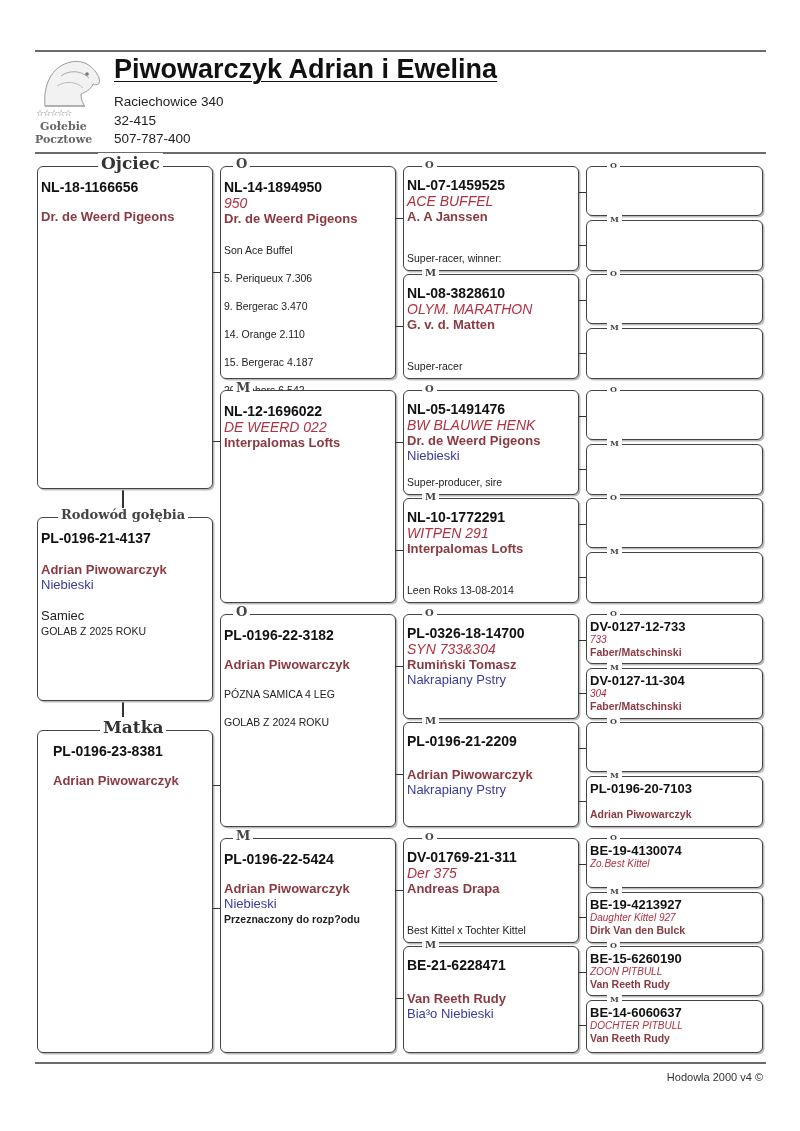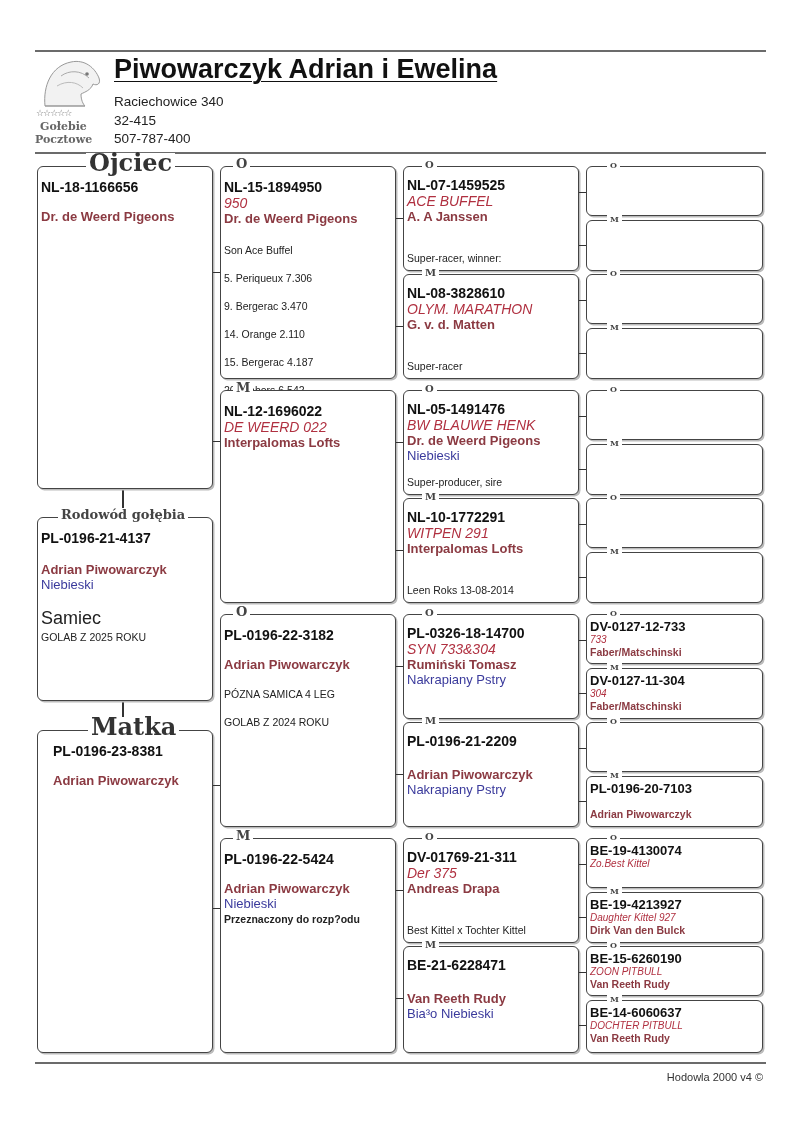--- a/index.html
+++ b/index.html
@@ -8,21 +8,21 @@
   .logo { position:absolute; left:35px; top:56px; width:72px; height:92px; }
   .logo svg { position:absolute; left:6px; top:0; }
   .logo .stars { position:absolute; left:1px; top:52px; font-size:9px; letter-spacing:-1px; color:#777; font-family:"DejaVu Sans", sans-serif; }
   .logo .l1, .logo .l2 { position:absolute; font-family:"DejaVu Serif", serif; font-weight:bold; color:#666; font-size:11px; }
   .logo .l1 { left:5px; top:64px; }
   .logo .l2 { left:0px; top:77px; }
   .title { position:absolute; left:114px; top:54px; font-size:27px; font-weight:bold; color:#111; text-decoration:underline; text-decoration-thickness:1px; text-underline-offset:3px; }
   .addr { position:absolute; left:114px; font-size:13.5px; color:#222; }
   .box { position:absolute; border:1.3px solid #444; border-radius:6px; box-shadow:1.5px 1.5px 0 #bbb; background:#fff; box-sizing:border-box; }
   .legend { position:absolute; top:-9px; background:#fff; padding:0 3px; font-family:"DejaVu Serif", serif; font-weight:bold; color:#444; line-height:14px; }
-  .legend.big { font-size:24px; top:-14px; line-height:20px; color:#333; }
+  .legend.big { font-size:17px; top:-14px; line-height:20px; color:#333;margin-left:12px; }
   .legend.med { font-size:13px; top:-10px; }
   .legend.sm { font-size:10px; top:-7px; line-height:10px; }
   .legend.xs { font-size:8px; top:-6px; line-height:8px; }
   .inner { position:absolute; left:3px; right:3px; }
   .ring { font-weight:bold; color:#111; }
   .name { font-style:italic; color:#b03040; }
   .owner { font-weight:bold; color:#8b3a42; }
   .color { color:#3a3a9c; }
   .note { color:#222;margin-top:16px; }
   .line { position:absolute; background:#333; }
@@ -76,42 +76,42 @@
     <div class="owner" style="margin-top:14px;">Dr. de Weerd Pigeons</div>
   </div>
 </div>
 
 <div class="box c1" style="left:37px; top:517px; width:176px; height:184px;">
   <span class="legend med" style="left:20px;">Rodowód gołębia</span>
   <div class="inner" style="top:12px;">
     <div class="ring">PL-0196-21-4137</div>
     <div class="owner" style="margin-top:16px;">Adrian Piwowarczyk</div>
     <div class="color med" style="font-size:13px;">Niebieski</div>
-    <div class="note" style="font-size:18px;">Samiec</div>
+    <div class="note" style="font-size:13px;">Samiec</div>
     <div class="note small" style="margin-top:2px;">GOLAB Z 2025 ROKU</div>
   </div>
 </div>
 
 <div class="box c1" style="left:37px; top:730px; width:176px; height:323px;">
   <span class="legend big" style="left:50px;">Matka</span>
   <div class="inner" style="top:12px;margin-left:12px;">
     <div class="ring">PL-0196-23-8381</div>
     <div class="owner" style="margin-top:14px;">Adrian Piwowarczyk</div>
   </div>
 </div>
 
 <div class="line" style="left:213px; top:272px; width:7px; height:1.3px;"></div>
 <div class="line" style="left:213px; top:441px; width:7px; height:1.3px;"></div>
 <div class="line" style="left:213px; top:785px; width:7px; height:1.3px;"></div>
 <div class="line" style="left:213px; top:908px; width:7px; height:1.3px;"></div>
 
 <div class="box c2" style="left:220px; top:166px; width:176px; height:213px;">
   <span class="legend med" style="left:12px;">O</span>
   <div class="inner" style="top:12px;">
-    <div class="ring">NL-15-1894950</div>
+    <div class="ring">NL-14-1894950</div>
     <div class="name">950</div>
     <div class="owner">Dr. de Weerd Pigeons</div>
     <div class="note small" style="margin-top:18px;">Son Ace Buffel</div>
     <div style="margin-top:10px;">
       <div class="note small">5. Periqueux 7.306</div>
       <div class="note small">9. Bergerac 3.470</div>
       <div class="note small">14. Orange 2.110</div>
       <div class="note small">15. Bergerac 4.187</div>
       <div class="note small">20. Cahors 6.542</div>
       <div class="note small">36. Periqueux 3.929</div>

